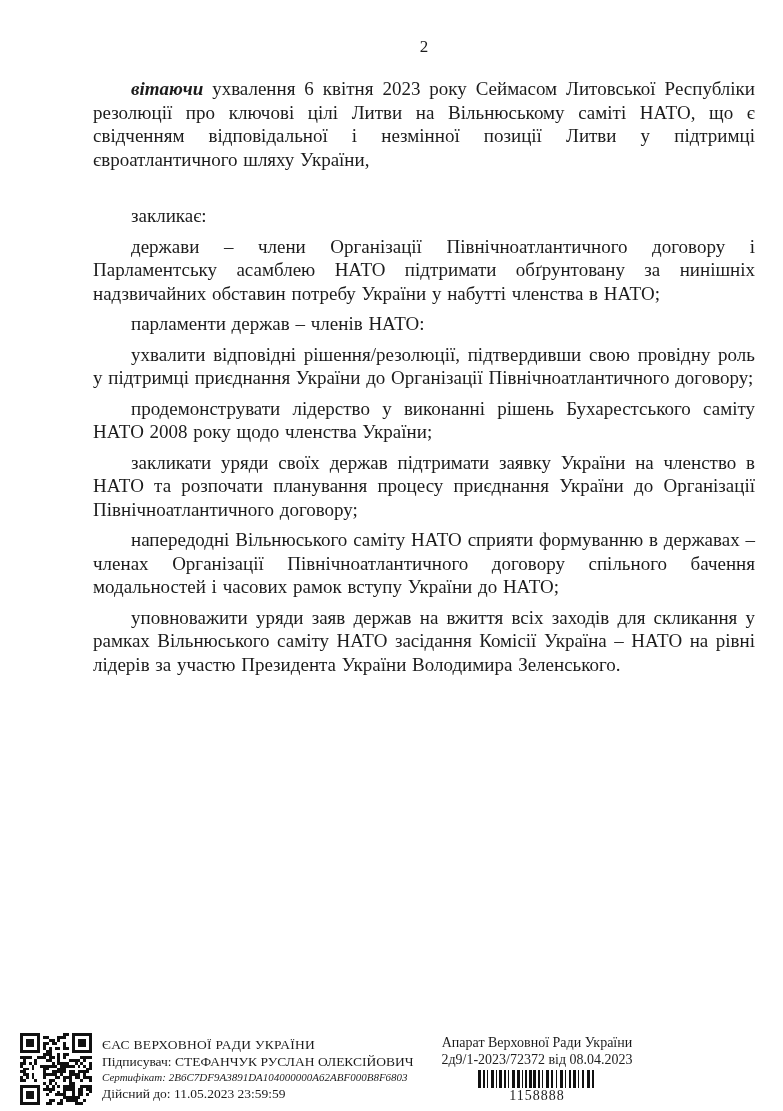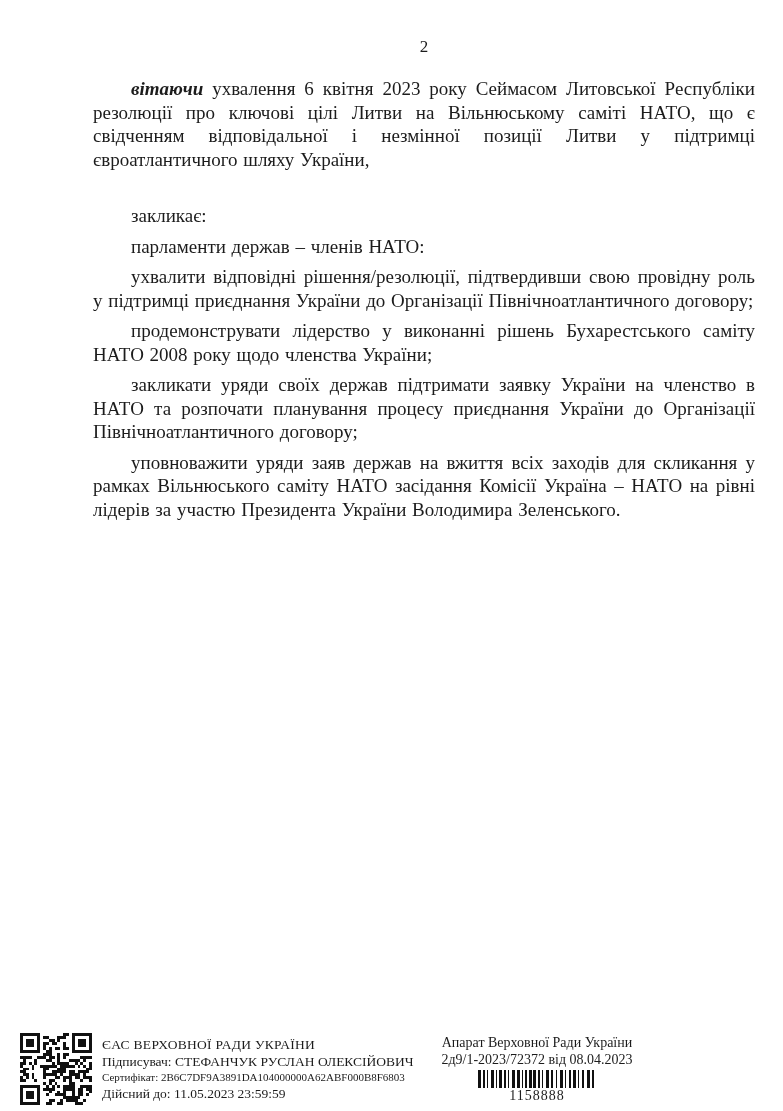--- a/index.html
+++ b/index.html
@@ -51,21 +51,21 @@
     width:72px;height:72px;
     flex:0 0 72px;
     margin-top:2px;
   }
   .sig-lines{
     margin-left:10px;
     padding-top:5px;
   }
   .sig-line1{font-size:13.5px;line-height:17px;letter-spacing:.3px;}
   .sig-line2{font-size:13.5px;line-height:17px;}
-  .sig-line3{font-size:11px;line-height:15px;}
+  .sig-line3{font-size:11px;line-height:15px;font-style:italic;}
   .sig-line4{font-size:13.5px;line-height:18px;}
   .reg-block{
     position:absolute;
     left:417px;bottom:2px;
     width:200px;
     text-align:center;
   }
   .reg-line{font-size:14px;line-height:17px;}
   .barcode{display:block;margin:2px auto 0 auto;}
   .barcode-number{
@@ -80,31 +80,33 @@
 <div class="page">
 
   <div class="page-number">2</div>
 
   <div class="content">
     <p class="para"><span class="lead">вітаючи</span><span> ухвалення 6 квітня 2023 року Сеймасом Литовської Республіки резолюції про ключові цілі Литви на Вільнюському саміті НАТО, що є свідченням відповідальної і незмінної позиції Литви у підтримці євроатлантичного шляху України,</span></p>
 
     <p class="para space-before">закликає:</p>
 
 
+    <p class="para">держави – члени Організації Північноатлантичного договору і Парламентську асамблею НАТО підтримати обґрунтовану за нинішніх надзвичайних обставин потребу України у набутті членства в НАТО;</p>
 
     <p class="para">парламенти держав – членів НАТО:</p>
 
     <p class="para">ухвалити відповідні рішення/резолюції, підтвердивши свою провідну роль у підтримці приєднання України до Організації Північноатлантичного договору;</p>
 
 
     <p class="para">продемонструвати лідерство у виконанні рішень Бухарестського саміту НАТО 2008 року щодо членства України;</p>
 
 
     <p class="para">закликати уряди своїх держав підтримати заявку України на членство в НАТО та розпочати планування процесу приєднання України до Організації Північноатлантичного договору;</p>
 
+    <p class="para">напередодні Вільнюського саміту НАТО сприяти формуванню в державах – членах Організації Північноатлантичного договору спільного бачення модальностей і часових рамок вступу України до НАТО;</p>
 
     <p class="para">уповноважити уряди заяв держав на вжиття всіх заходів для скликання у рамках Вільнюського саміту НАТО засідання Комісії Україна – НАТО на рівні лідерів за участю Президента України Володимира Зеленського.</p>
   </div>
 
   <div class="footer">
 
     <div class="sig-block">
       <svg class="qr" viewBox="0 0 75 75" xmlns="http://www.w3.org/2000/svg" shape-rendering="crispEdges">
         <rect x="0" y="0" width="75" height="75" fill="#ffffff"></rect>
         <g fill="#111111">

